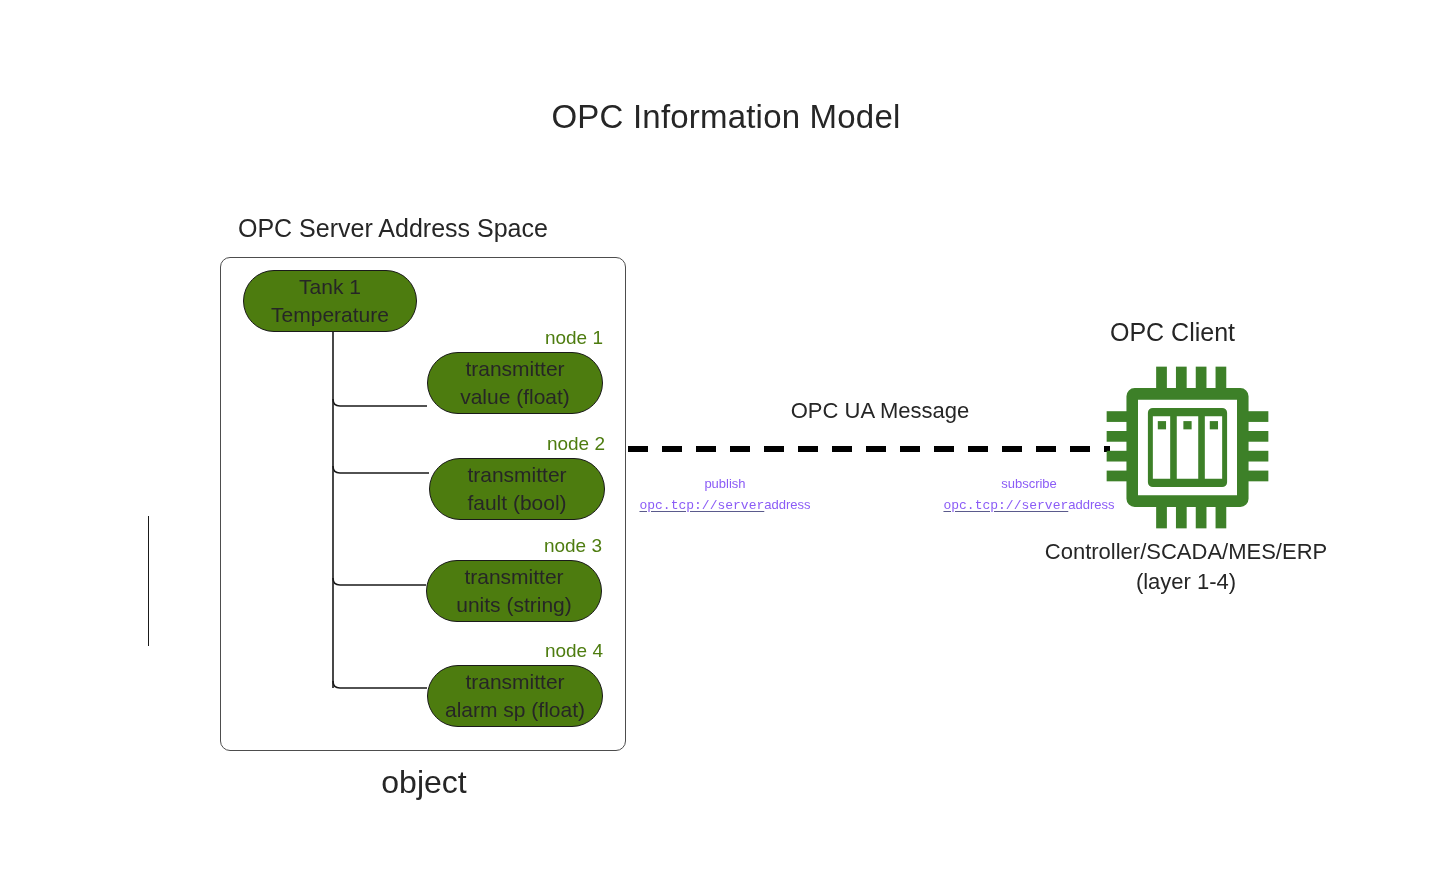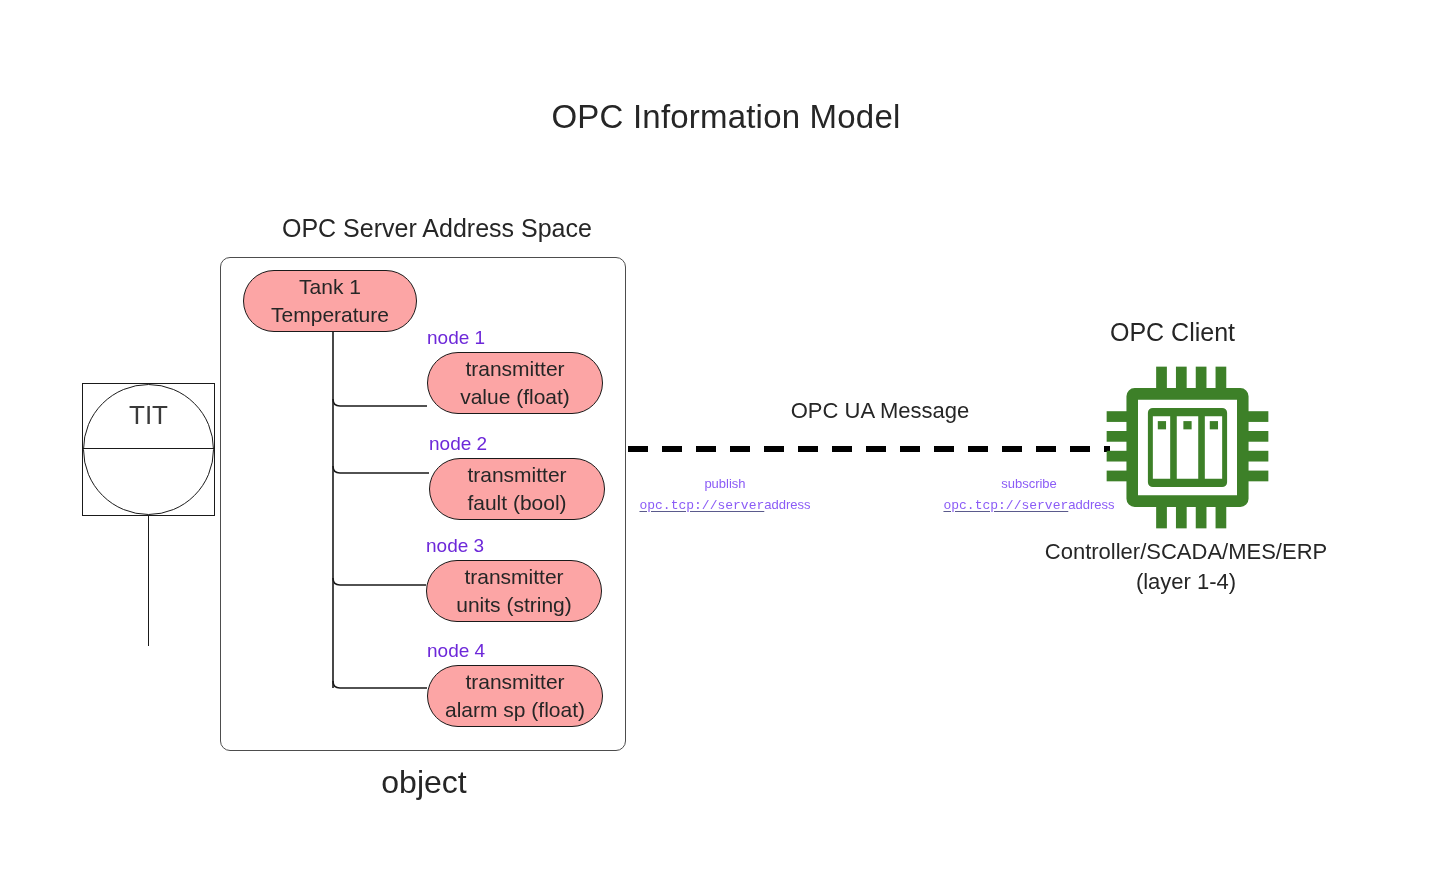--- a/index.html
+++ b/index.html
@@ -33,21 +33,20 @@
     letter-spacing: 0.2px;
   }
 
   
   #server-heading {
     left: 238px;
     top: 214px;
     font-size: 25px;
     color: #262626;
     white-space: nowrap;
-    margin-left: 44px;
   }
   #client-heading {
     left: 1110px;
     top: 318px;
     font-size: 25px;
     color: #262626;
     white-space: nowrap;
   }
   #object-label {
     left: 220px;
@@ -75,21 +74,21 @@
     height: 494px;
     border: 1.6px solid #4d4d4d;
     border-radius: 10px;
     background: transparent;
     box-sizing: border-box;
   }
 
   
   .pill {
     border: 1.6px solid #1a1a1a;
-    background: #fca5a5;
+    background: #4d7c0f;
     border-radius: 999px;
     box-sizing: border-box;
     display: flex;
     align-items: center;
     justify-content: center;
     text-align: center;
     font-size: 21px;
     line-height: 28px;
     color: #262626;
   }
@@ -101,22 +100,22 @@
     font-size: 21px;
   }
   .node-pill { width: 176px; height: 62px; }
   #node-1-pill { left: 427px; top: 352px; }
   #node-2-pill { left: 429px; top: 458px; }
   #node-3-pill { left: 426px; top: 560px; }
   #node-4-pill { left: 427px; top: 665px; }
 
   .node-caption {
     font-size: 19px;
-    color: #6d28d9;
-    text-align: left;
+    color: #4d7c0f;
+    text-align: right;
     width: 176px;
     white-space: nowrap;
   }
   #node-1-caption { left: 427px; top: 327px; }
   #node-2-caption { left: 429px; top: 433px; }
   #node-3-caption { left: 426px; top: 535px; }
   #node-4-caption { left: 427px; top: 640px; }
 
   
   #tree-svg, #link-svg, #tit-svg {
@@ -195,26 +194,20 @@
     height: 165px;
   }
 </style>
 </head>
 <body>
 
 <div id="canvas">
 
   <div class="abs" id="page-title">OPC Information Model</div>
 
-  <div class="abs" id="tit-wrap">
-    <div class="abs" id="tit-box"></div>
-    <div class="abs" id="tit-circle"></div>
-    <div class="abs" id="tit-divider"></div>
-    <div class="abs" id="tit-text">TIT</div>
-  </div>
   <div class="abs" id="tit-stem"></div>
 
   <div class="abs" id="server-heading">OPC Server Address Space</div>
 
   <div class="abs" id="address-space-box"></div>
 
   <svg class="abs" id="tree-svg" style="left:0px; top:0px;" width="1452" height="883">
     <g fill="none" stroke="#1a1a1a" stroke-width="1.6">
 
       <path d="M 333 332 L 333 688"></path>

